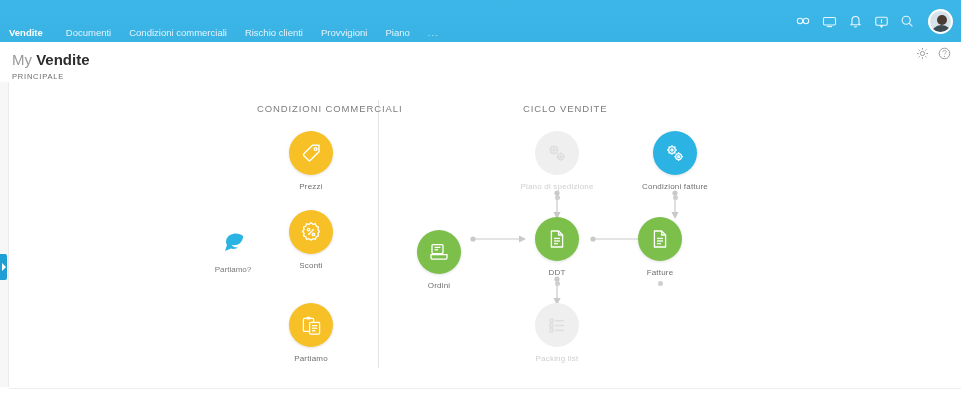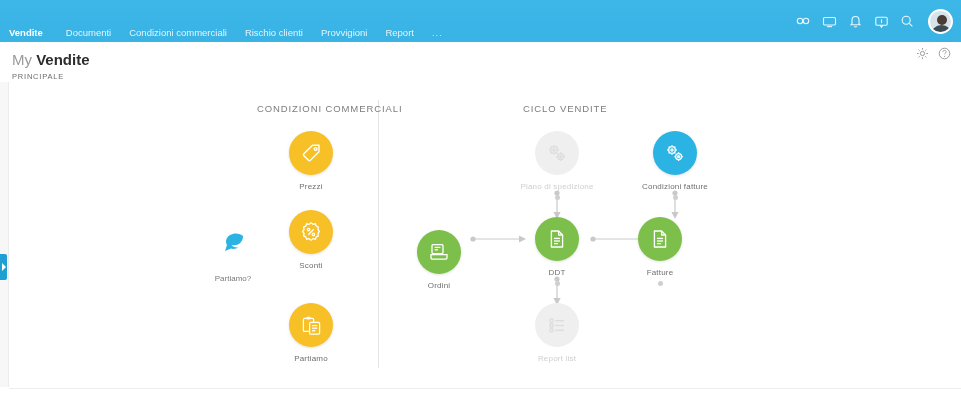--- a/index.html
+++ b/index.html
@@ -141,21 +141,21 @@
   .c-orange { background: #f7c026; }
   .c-green  { background: #7cc04b; }
   .c-cyan   { background: #2bb3e3; }
   .c-gray   { background: #efefef; }
   .node svg { display: block; }
   .node.clickable { cursor: pointer; }
 
   
   .brandnode { position: absolute; width: 84px; text-align: center; }
   .brandnode .mark { width: 34px; height: 34px; margin: 4px auto 0; }
-  .brandnode .lbl { margin-top: 14px; font-size: 8px; color: #7a7a7a; }
+  .brandnode .lbl { margin-top: 5px; font-size: 8px; color: #7a7a7a; }
 
   
   .conn { position: absolute; }
   .conn svg { display: block; }
 
   .footer-line {
     position: absolute; left: 9px; bottom: 8px; width: 952px; height: 1px;
     background: #eeeeee;
   }
 </style>
@@ -166,21 +166,21 @@
 
   <div class="topbar">
 
 
     <div class="menurow">
       <div class="menu-item first">Vendite</div>
       <div class="menu-item">Documenti</div>
       <div class="menu-item">Condizioni commerciali</div>
       <div class="menu-item">Rischio clienti</div>
       <div class="menu-item">Provvigioni</div>
-      <div class="menu-item">Report</div>
+      <div class="menu-item">Piano</div>
       <div class="menu-item dots">...</div>
     </div>
 
     <div class="topright">
       <div class="tr-btn">
         <svg width="16" height="14" viewBox="0 0 16 14" fill="none" stroke="#eaf7fd" stroke-width="1.1">
           <circle cx="5" cy="7" r="2.7"></circle>
             <circle cx="11" cy="7" r="2.7"></circle>
         </svg>
       </div>
@@ -426,17 +426,17 @@
         <svg width="20" height="20" viewBox="0 0 20 20" fill="none" stroke="#dcdcdc" stroke-width="1.3">
           <rect x="3" y="4.2" width="3" height="3" rx=".6"></rect>
           <rect x="3" y="9" width="3" height="3" rx=".6"></rect>
           <rect x="3" y="13.8" width="3" height="3" rx=".6"></rect>
           <line x1="8.2" y1="5.7" x2="17" y2="5.7"></line>
           <line x1="8.2" y1="10.5" x2="17" y2="10.5"></line>
           <line x1="8.2" y1="15.3" x2="17" y2="15.3"></line>
         </svg>
       </span>
     </div>
-    <div class="lbl">Report list</div>
+    <div class="lbl">Packing list</div>
   </div>
 
   <div class="footer-line"></div>
 </div>
 
 </body></html>

